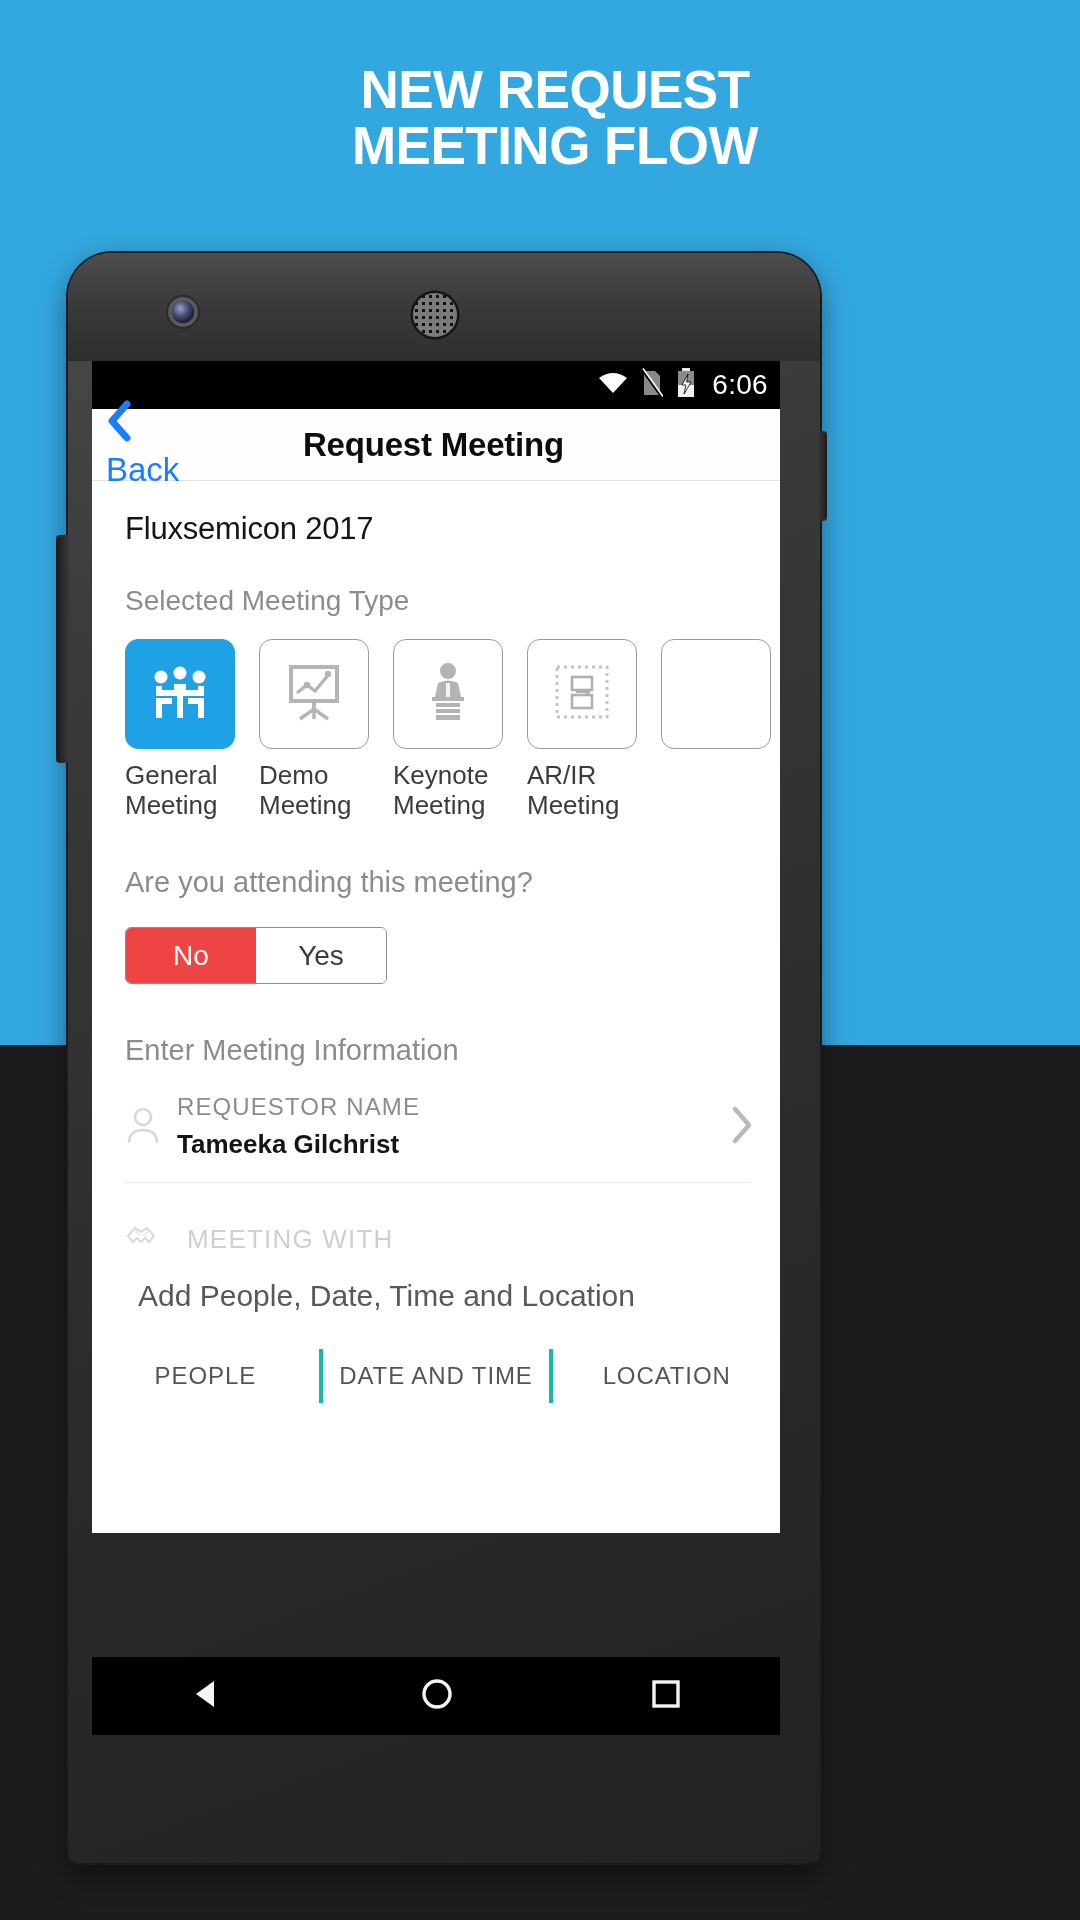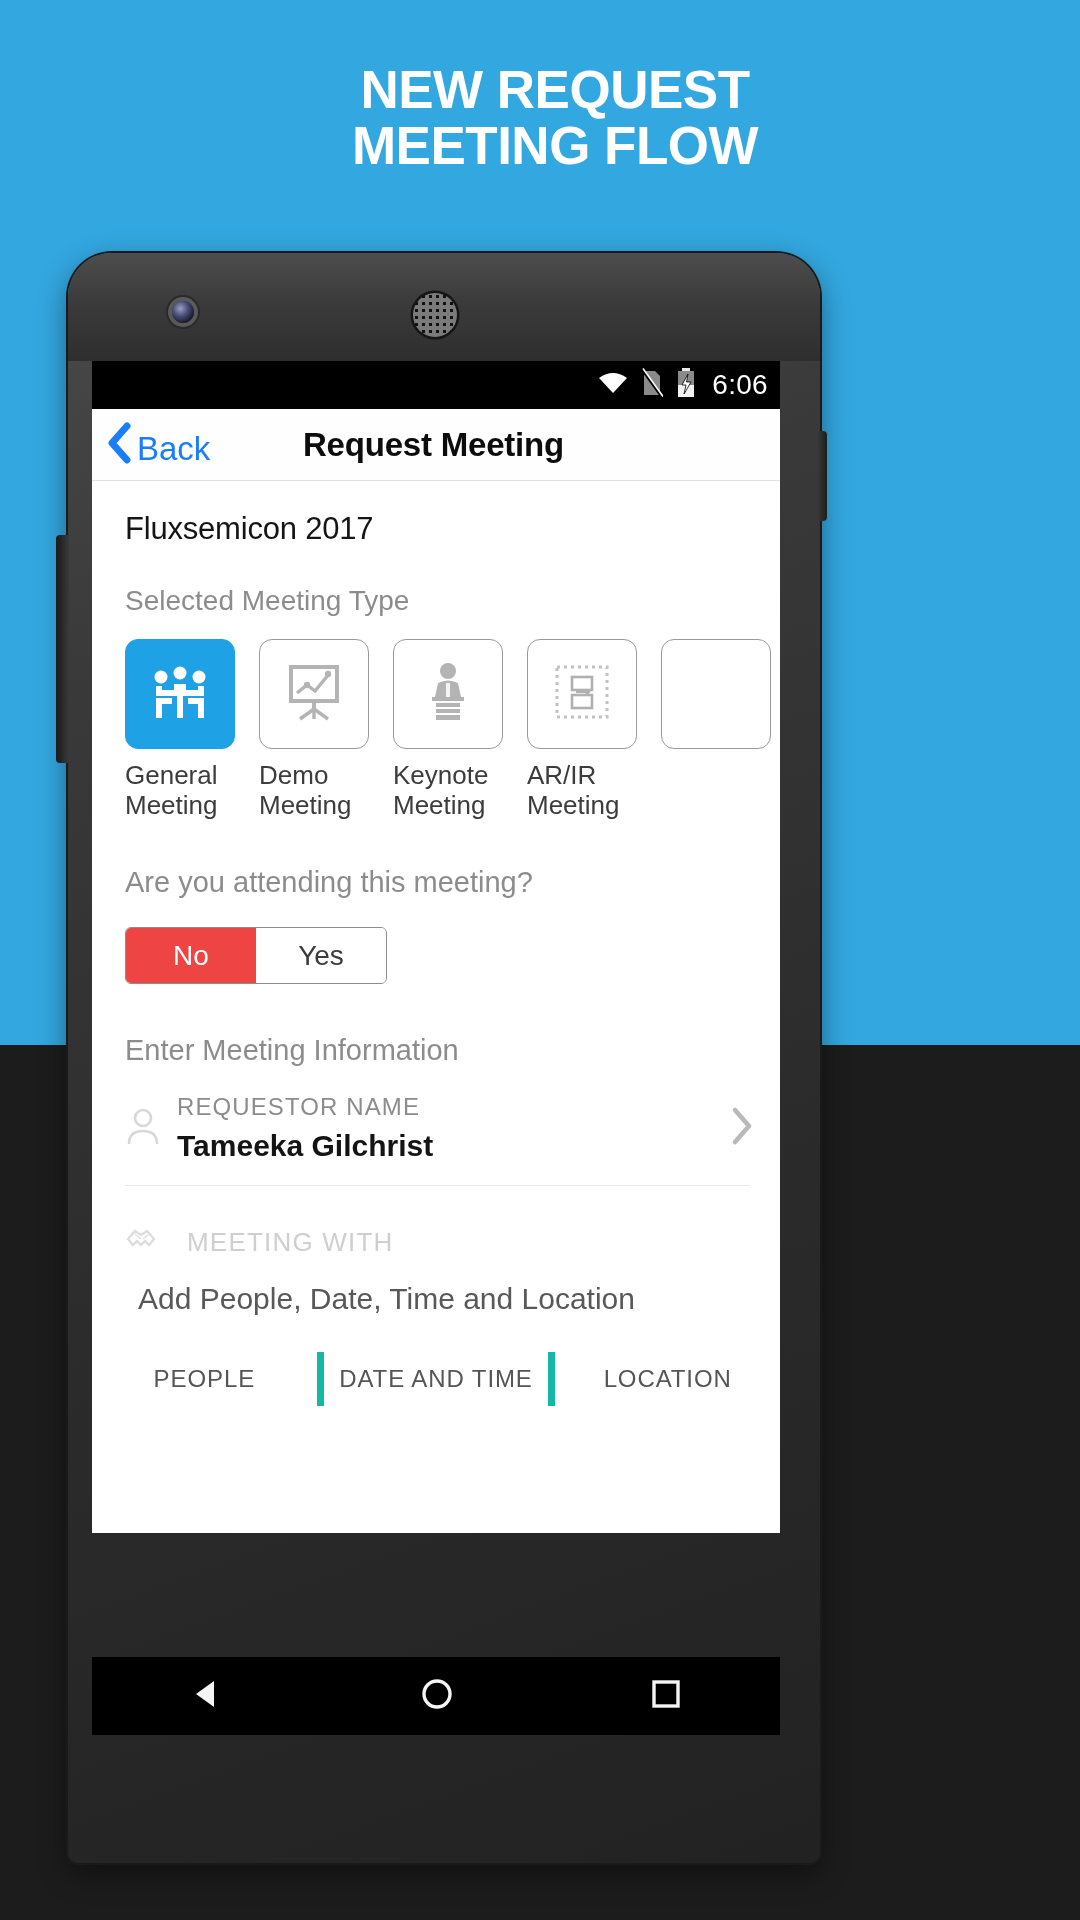--- a/index.html
+++ b/index.html
@@ -89,22 +89,22 @@
     padding-left: 3px;
   }
 
   
   .navbar {
     height: 72px; background: #fefefe; position: relative;
     border-bottom: 1px solid #e2e2e2;
     display: flex; align-items: center;
   }
   .back-btn {
-    display: flex; align-items: flex-end; gap: 5px;
-    margin-left: 14px; cursor: pointer;
+    display: flex; align-items: flex-start; gap: 5px;
+    margin-left: 14px; cursor: pointer; flex-direction: column;
   }
   .back-label { color: #1a7dfa; font-size: 33px; }
   .nav-title {
     position: absolute; left: 0; right: 5px; text-align: center;
     font-size: 33px; font-weight: bold; color: #0c0c0c;
     letter-spacing: -.2px;
   }
 
   
   .content { background: #fff; padding: 0 0 0 0; position: relative; }
@@ -153,21 +153,21 @@
   .field-row {
     display: flex; align-items: center; padding: 26px 24px 22px 33px;
     position: relative;
   }
   .field-icon { width: 52px; flex: 0 0 52px; }
   .field-body { flex: 1; }
   .field-cap {
     font-size: 24px; color: #8c8c8c; letter-spacing: 1.1px;
   }
   .field-val {
-    font-size: 30px; color: #141414; font-weight: bold; margin-top: 8px;
+    font-size: 26px; color: #141414; font-weight: bold; margin-top: 8px;
   }
   .divider {
     height: 1px; background: #e8e8e8; margin: 0 30px 0 33px;
   }
 
   .mw-row { display: flex; align-items: flex-end; padding: 36px 0 0 33px; }
   .mw-cap {
     font-size: 26px; color: #cfcfcf; letter-spacing: 1.2px; margin-left: 22px;
   }
   .mw-sub {
@@ -176,21 +176,21 @@
 
   
   .tabstrip {
     display: flex; margin-top: 36px; align-items: stretch;
     height: 54px;
   }
   .tab {
     flex: 1; display: flex; align-items: center; justify-content: center;
     font-size: 24px; color: #555; letter-spacing: .9px;
   }
-  .tab + .tab { border-left: 7px solid #14b8a6; }
+  .tab + .tab { border-left: 4px solid #14b8a6; }
 
   
   .proceed {
     position: absolute; left: 0; bottom: 0; width: 688px; height: 93px;
     background: #1fa1e5; color: #fff;
     display: flex; align-items: center; justify-content: center;
     font-size: 34px; letter-spacing: .6px;
   }
 
   

